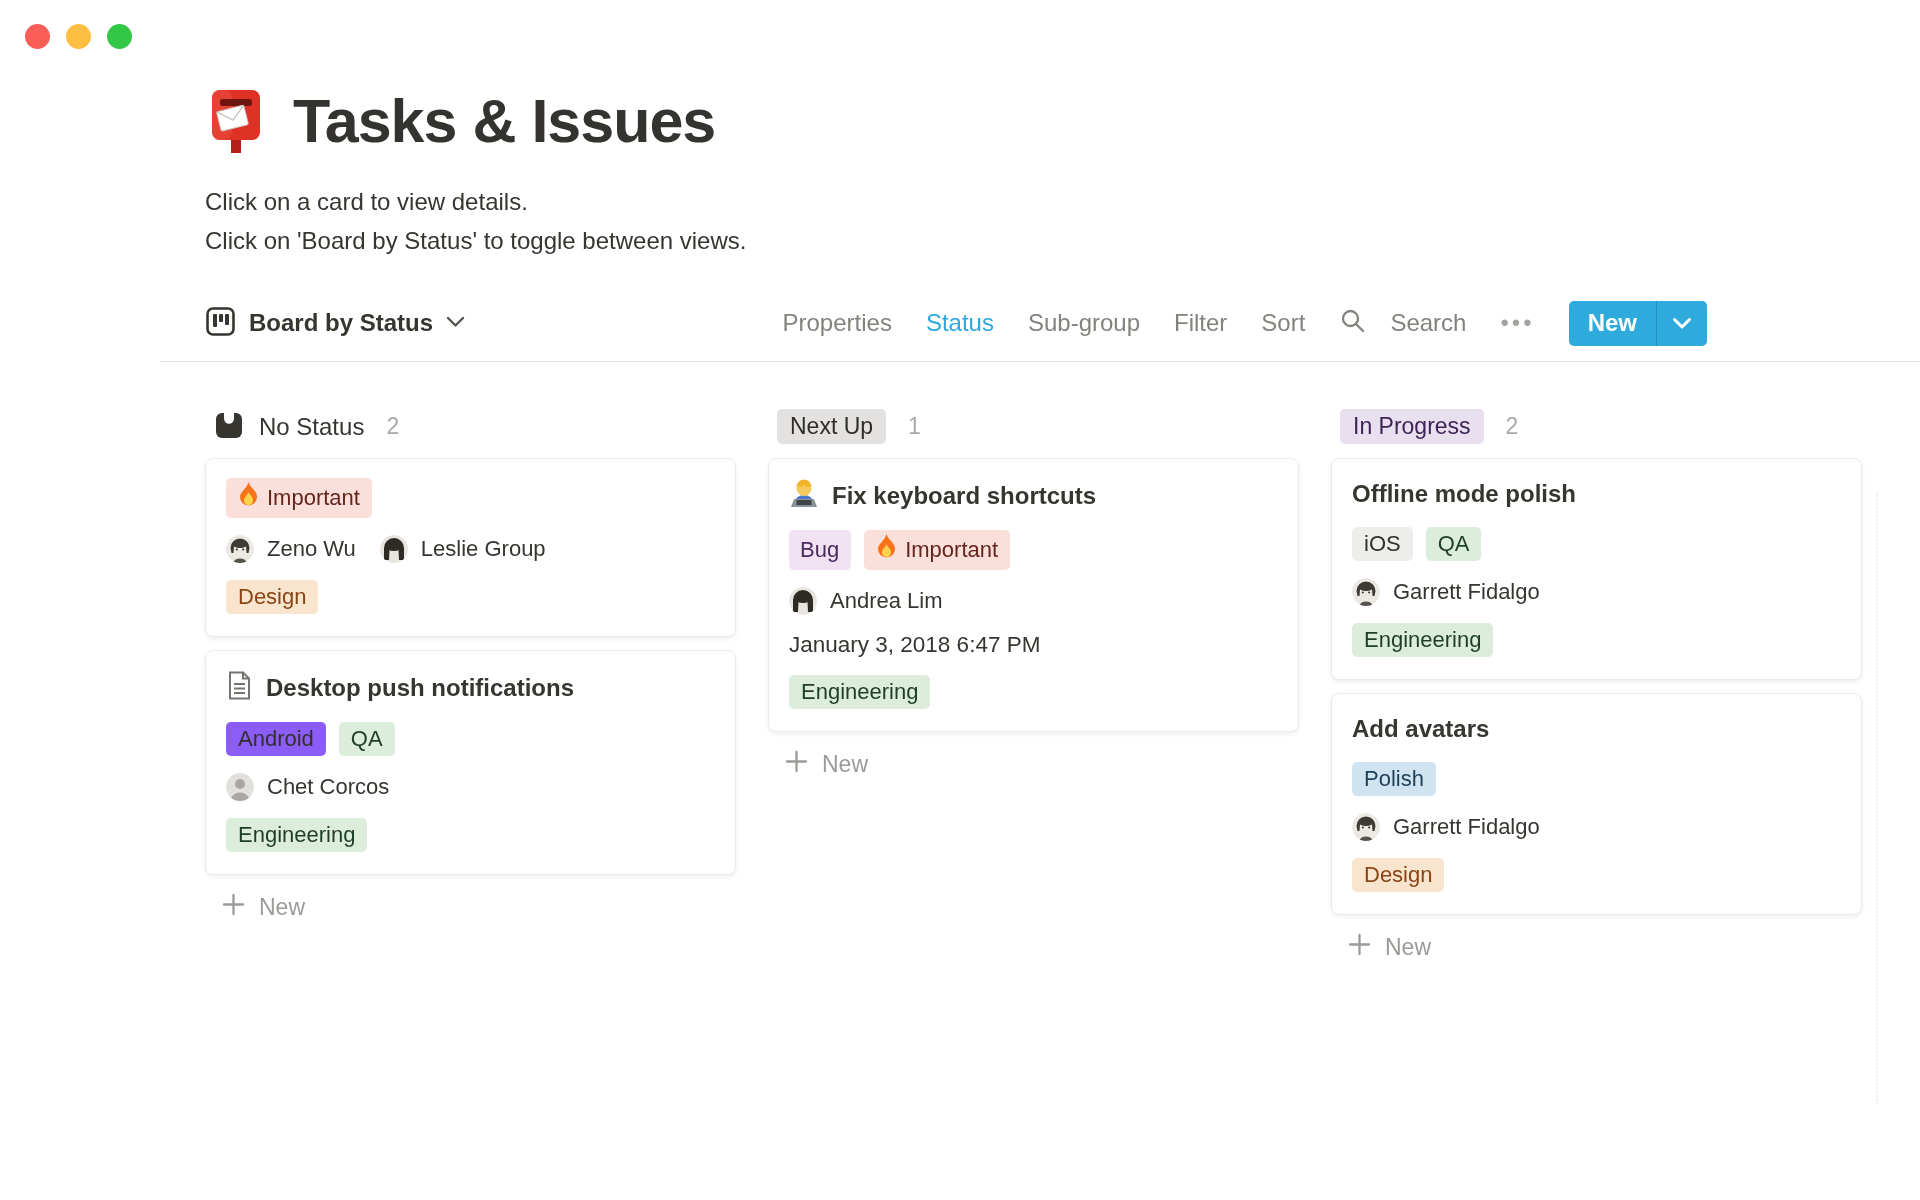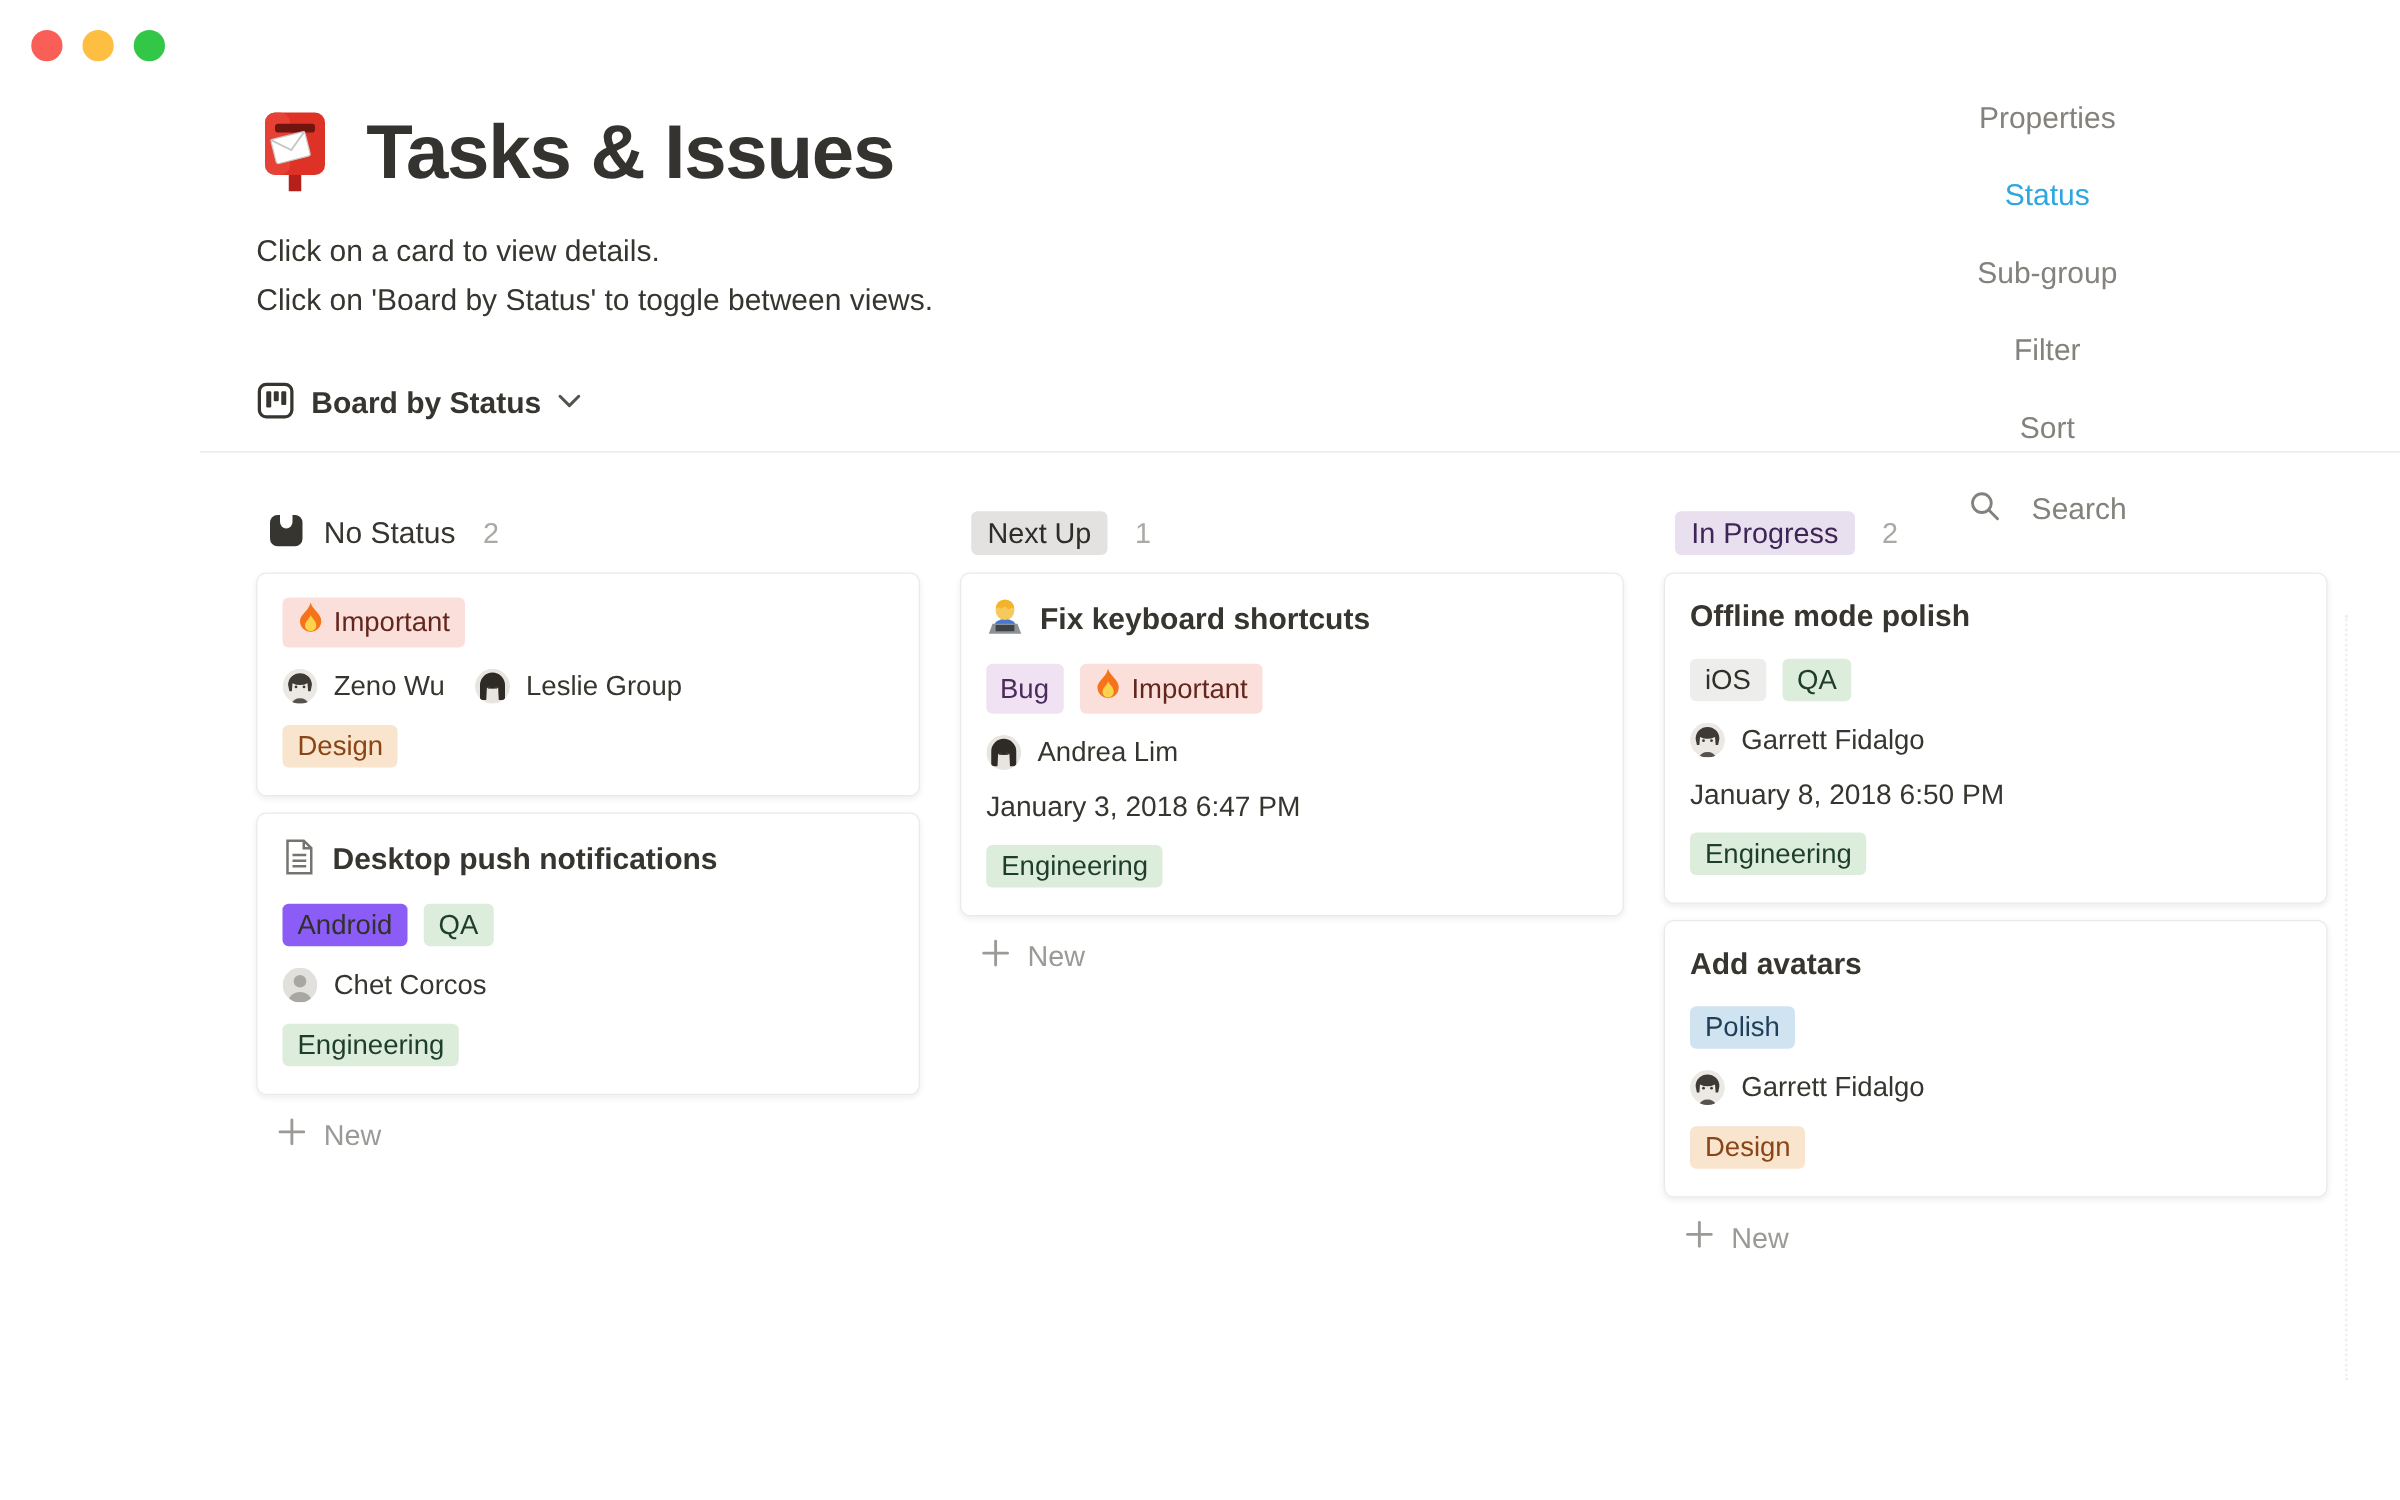--- a/index.html
+++ b/index.html
@@ -20,21 +20,21 @@
   .title-row { display:flex; align-items:center; gap:26px; }
   .title-row h1 { font-size:61px; font-weight:700; letter-spacing:-1px; color:#34332F; }
   .page-emoji svg { display:block; }
 
   .subtitles { margin-top:26px; font-size:24px; line-height:39px; color:#37352F; }
 
   
   .toolbar { width:1502px; margin-top:40px; height:46px; display:flex; align-items:center; justify-content:space-between; }
   .view-switcher { display:flex; align-items:center; gap:13px; cursor:pointer; }
   .view-switcher .label { font-size:24px; font-weight:700; color:#37352F; }
-  .menu-group { display:flex; align-items:center; gap:34px; font-size:24px; color:#84827C;flex-direction:column; }
+  .menu-group { display:flex; align-items:center; gap:34px; font-size:24px; color:#84827C; }
   .menu-item { cursor:pointer; }
   .menu-item.active { color:#2EA7E0; }
   .search-item { display:flex; align-items:center; gap:24px; cursor:pointer; }
   .dots { font-size:24px; letter-spacing:3px; color:#A5A3A0; cursor:pointer; }
   .new-btn { display:flex; align-items:stretch; background:#2EAADC; border-radius:5px; color:#fff; height:45px; cursor:pointer; overflow:hidden; }
   .new-btn .nb-label { display:flex; align-items:center; padding:0 19px; font-size:24px; font-weight:700; }
   .new-btn .nb-sep { width:1px; background:rgba(10,60,90,0.25); }
   .new-btn .nb-chev { display:flex; align-items:center; padding:0 15px; }
 
   .divider { margin-left:-45px; margin-top:15px; width:1760px; height:1px; background:#E7E6E3; }
@@ -329,21 +329,20 @@
                   <circle cx="14" cy="14" r="14" fill="#ECE9E4"></circle>
                   <path d="M4.5 13 a9.5 9.5 0 0 1 19 0 l-1 5 h-2 l-0.5 -6.5 a13 13 0 0 1 -12 0 L7.5 18 h-2 Z" fill="#3E3A35"></path>
                   <circle cx="10.8" cy="14.5" r="1.1" fill="#3E3A35"></circle>
                   <circle cx="17.2" cy="14.5" r="1.1" fill="#3E3A35"></circle>
                   <path d="M7 28 a7.5 7 0 0 1 14 0 Z" fill="#57524C"></path>
                 </svg>
               </span>
               <span class="person-name">Garrett Fidalgo</span>
             </span>
           </div>
-          <div class="date-row">January 8, 2018 6:50 PM</div>
           <div class="tag-row">
             <span class="tag" style="background: rgb(220, 237, 220); color: rgb(31, 61, 43);">
               <span>Engineering</span>
             </span>
           </div>
         </div>
         <div class="card">
           <div class="card-title-row">
             <span class="card-title">Add avatars</span>
           </div>

